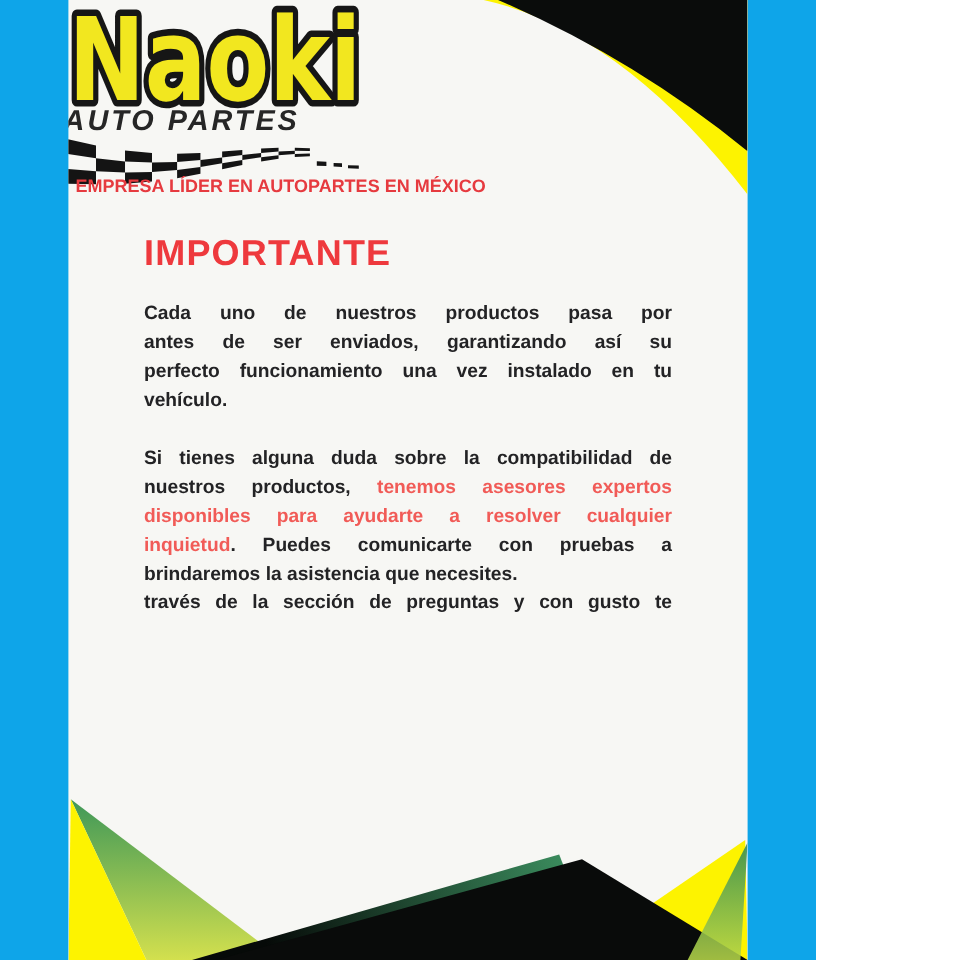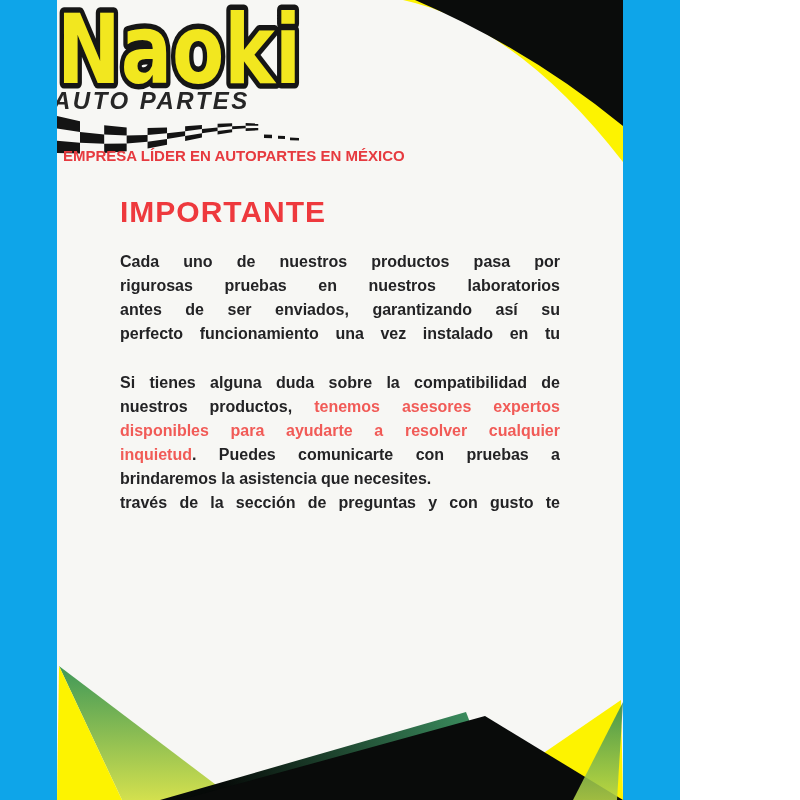--- a/index.html
+++ b/index.html
@@ -94,23 +94,23 @@
         </svg>
     </div>
 
     <div class="tagline">EMPRESA LÍDER EN AUTOPARTES EN MÉXICO</div>
 
     <div class="heading">IMPORTANTE</div>
 
     <div class="bodytext">
         <div class="para">
           <div class="line j"><span class="seg-dark">Cada uno de nuestros productos pasa por</span></div>
-          <div class="line j"><span class="seg-dark">rigurosas pruebas en nuestros laboratorios</span></div>
           <div class="line j"><span class="seg-dark">antes de ser enviados, garantizando así su</span></div>
           <div class="line j"><span class="seg-dark">perfecto funcionamiento una vez instalado en tu</span></div>
+          <div class="line"><span class="seg-dark">vehículo.</span></div>
         </div>
         <div class="para">
           <div class="line j"><span class="seg-dark">Si tienes alguna duda sobre la compatibilidad de</span></div>
           <div class="line j"><span class="seg-dark">nuestros productos, </span><span class="seg-red">tenemos asesores expertos</span></div>
           <div class="line j"><span class="seg-red">disponibles para ayudarte a resolver cualquier</span></div>
           <div class="line j"><span class="seg-red">inquietud</span><span class="seg-dark">. Puedes comunicarte con pruebas a</span></div>
           <div class="line"><span class="seg-dark">brindaremos la asistencia que necesites.</span></div>
           <div class="line j"><span class="seg-dark">través de la sección de preguntas y con gusto te</span></div>
         </div>
       </div>

